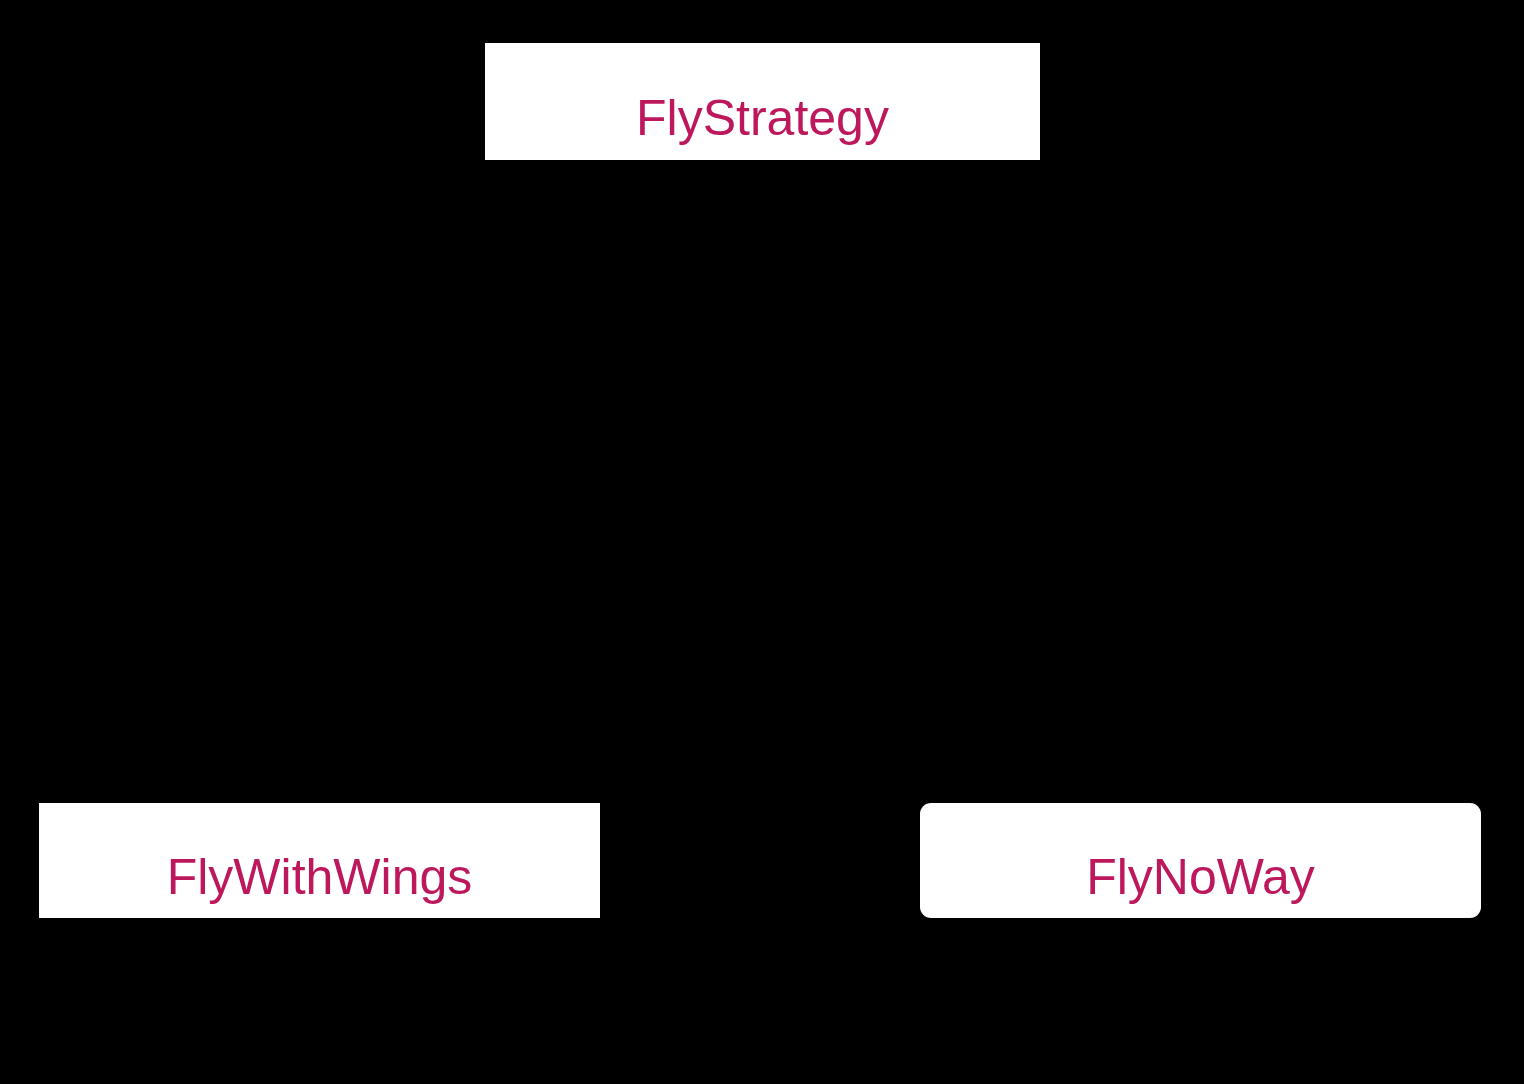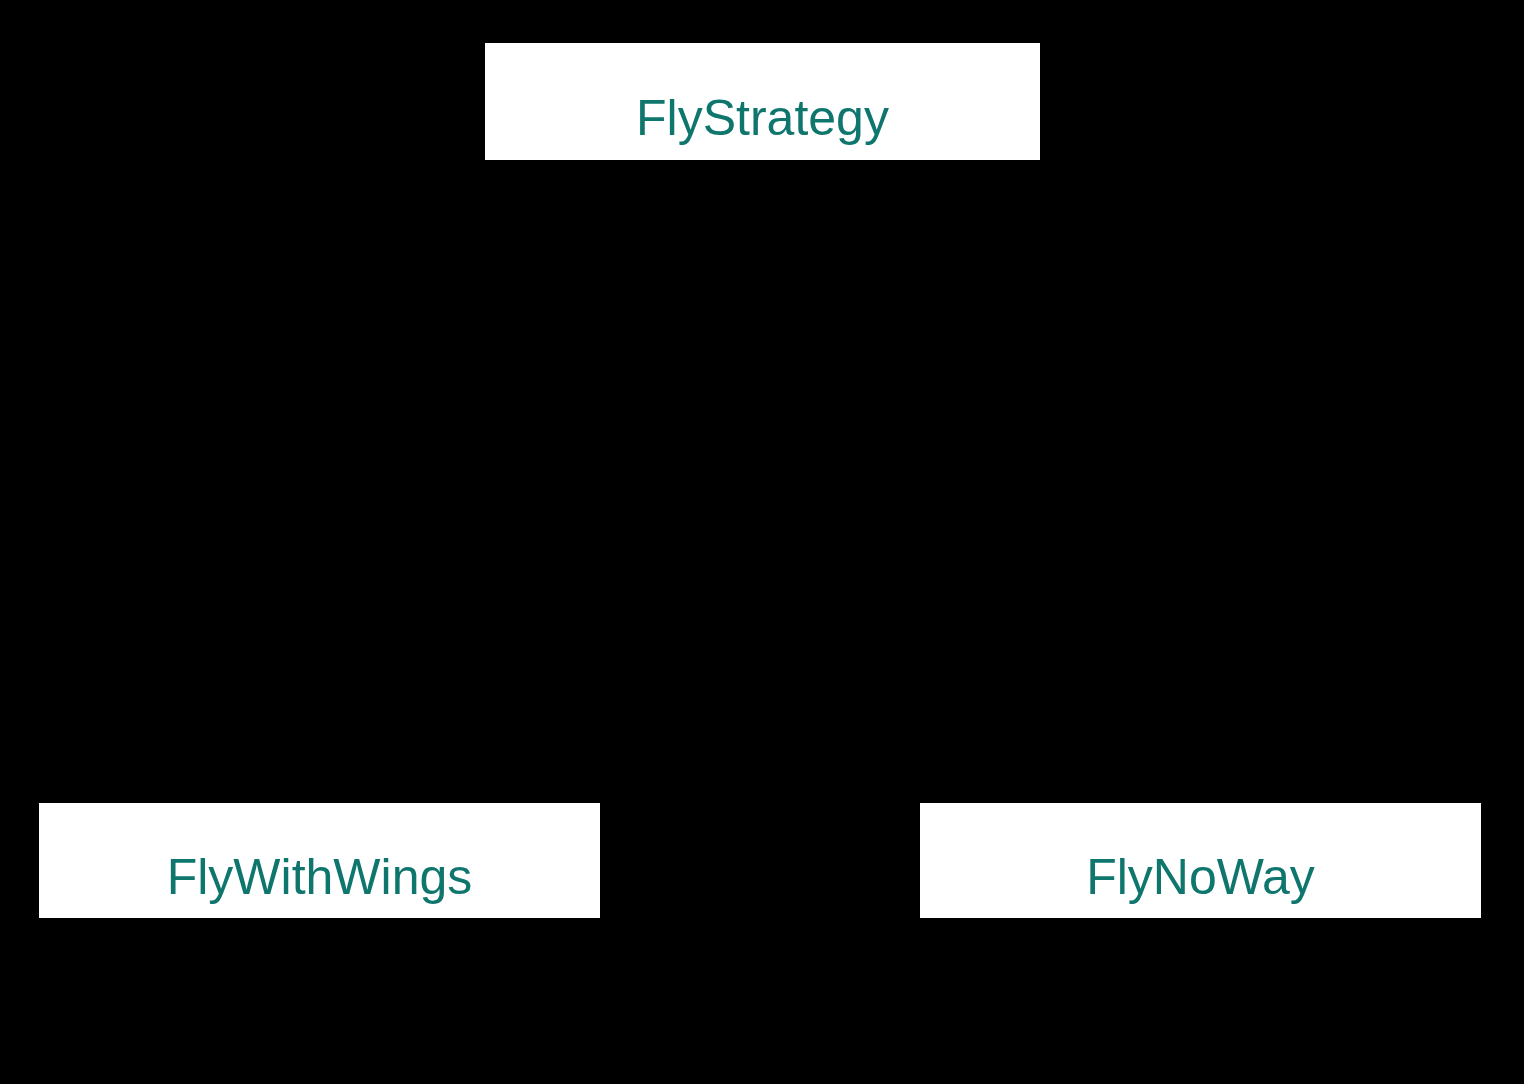--- a/index.html
+++ b/index.html
@@ -27,21 +27,21 @@
     justify-content: center;
     box-sizing: border-box;
     border: 0;
   }
   .uml-box-label {
     font-family: "Liberation Sans", sans-serif;
     font-size: 50px;
     font-weight: normal;
     line-height: 1;
     letter-spacing: 0px;
-    color: #0f766e;
+    color: #be185d;
     white-space: nowrap;
     margin-top: 32px;
   }
   
   #node-flystrategy {
     left: 485px;
     top: 43px;
     width: 555px;
     height: 117px;
   }
@@ -84,17 +84,17 @@
   </svg>
 
   <div class="uml-box" id="node-flystrategy" style="left: 485px; top: 43px; width: 555px; height: 117px; background: rgb(255, 255, 255); color: rgb(0, 0, 0);">
     <span class="uml-box-label">FlyStrategy</span>
   </div>
 
   <div class="uml-box" id="node-flywithwings" style="left: 39px; top: 803px; width: 561px; height: 115px; background: rgb(255, 255, 255); color: rgb(0, 0, 0);">
     <span class="uml-box-label">FlyWithWings</span>
   </div>
 
-  <div class="uml-box" id="node-flynoway" style="left: 920px; top: 803px; width: 561px; height: 115px; background: rgb(255, 255, 255); color: rgb(0, 0, 0);">
+  <div class="uml-box" id="node-flynoway" style="left: 920px; top: 803px; width: 561px; height: 115px; background: rgb(255, 255, 255); color: rgb(0, 0, 0); border-radius: 11px;">
     <span class="uml-box-label">FlyNoWay</span>
   </div>
 
 </div>
 
 </body></html>

